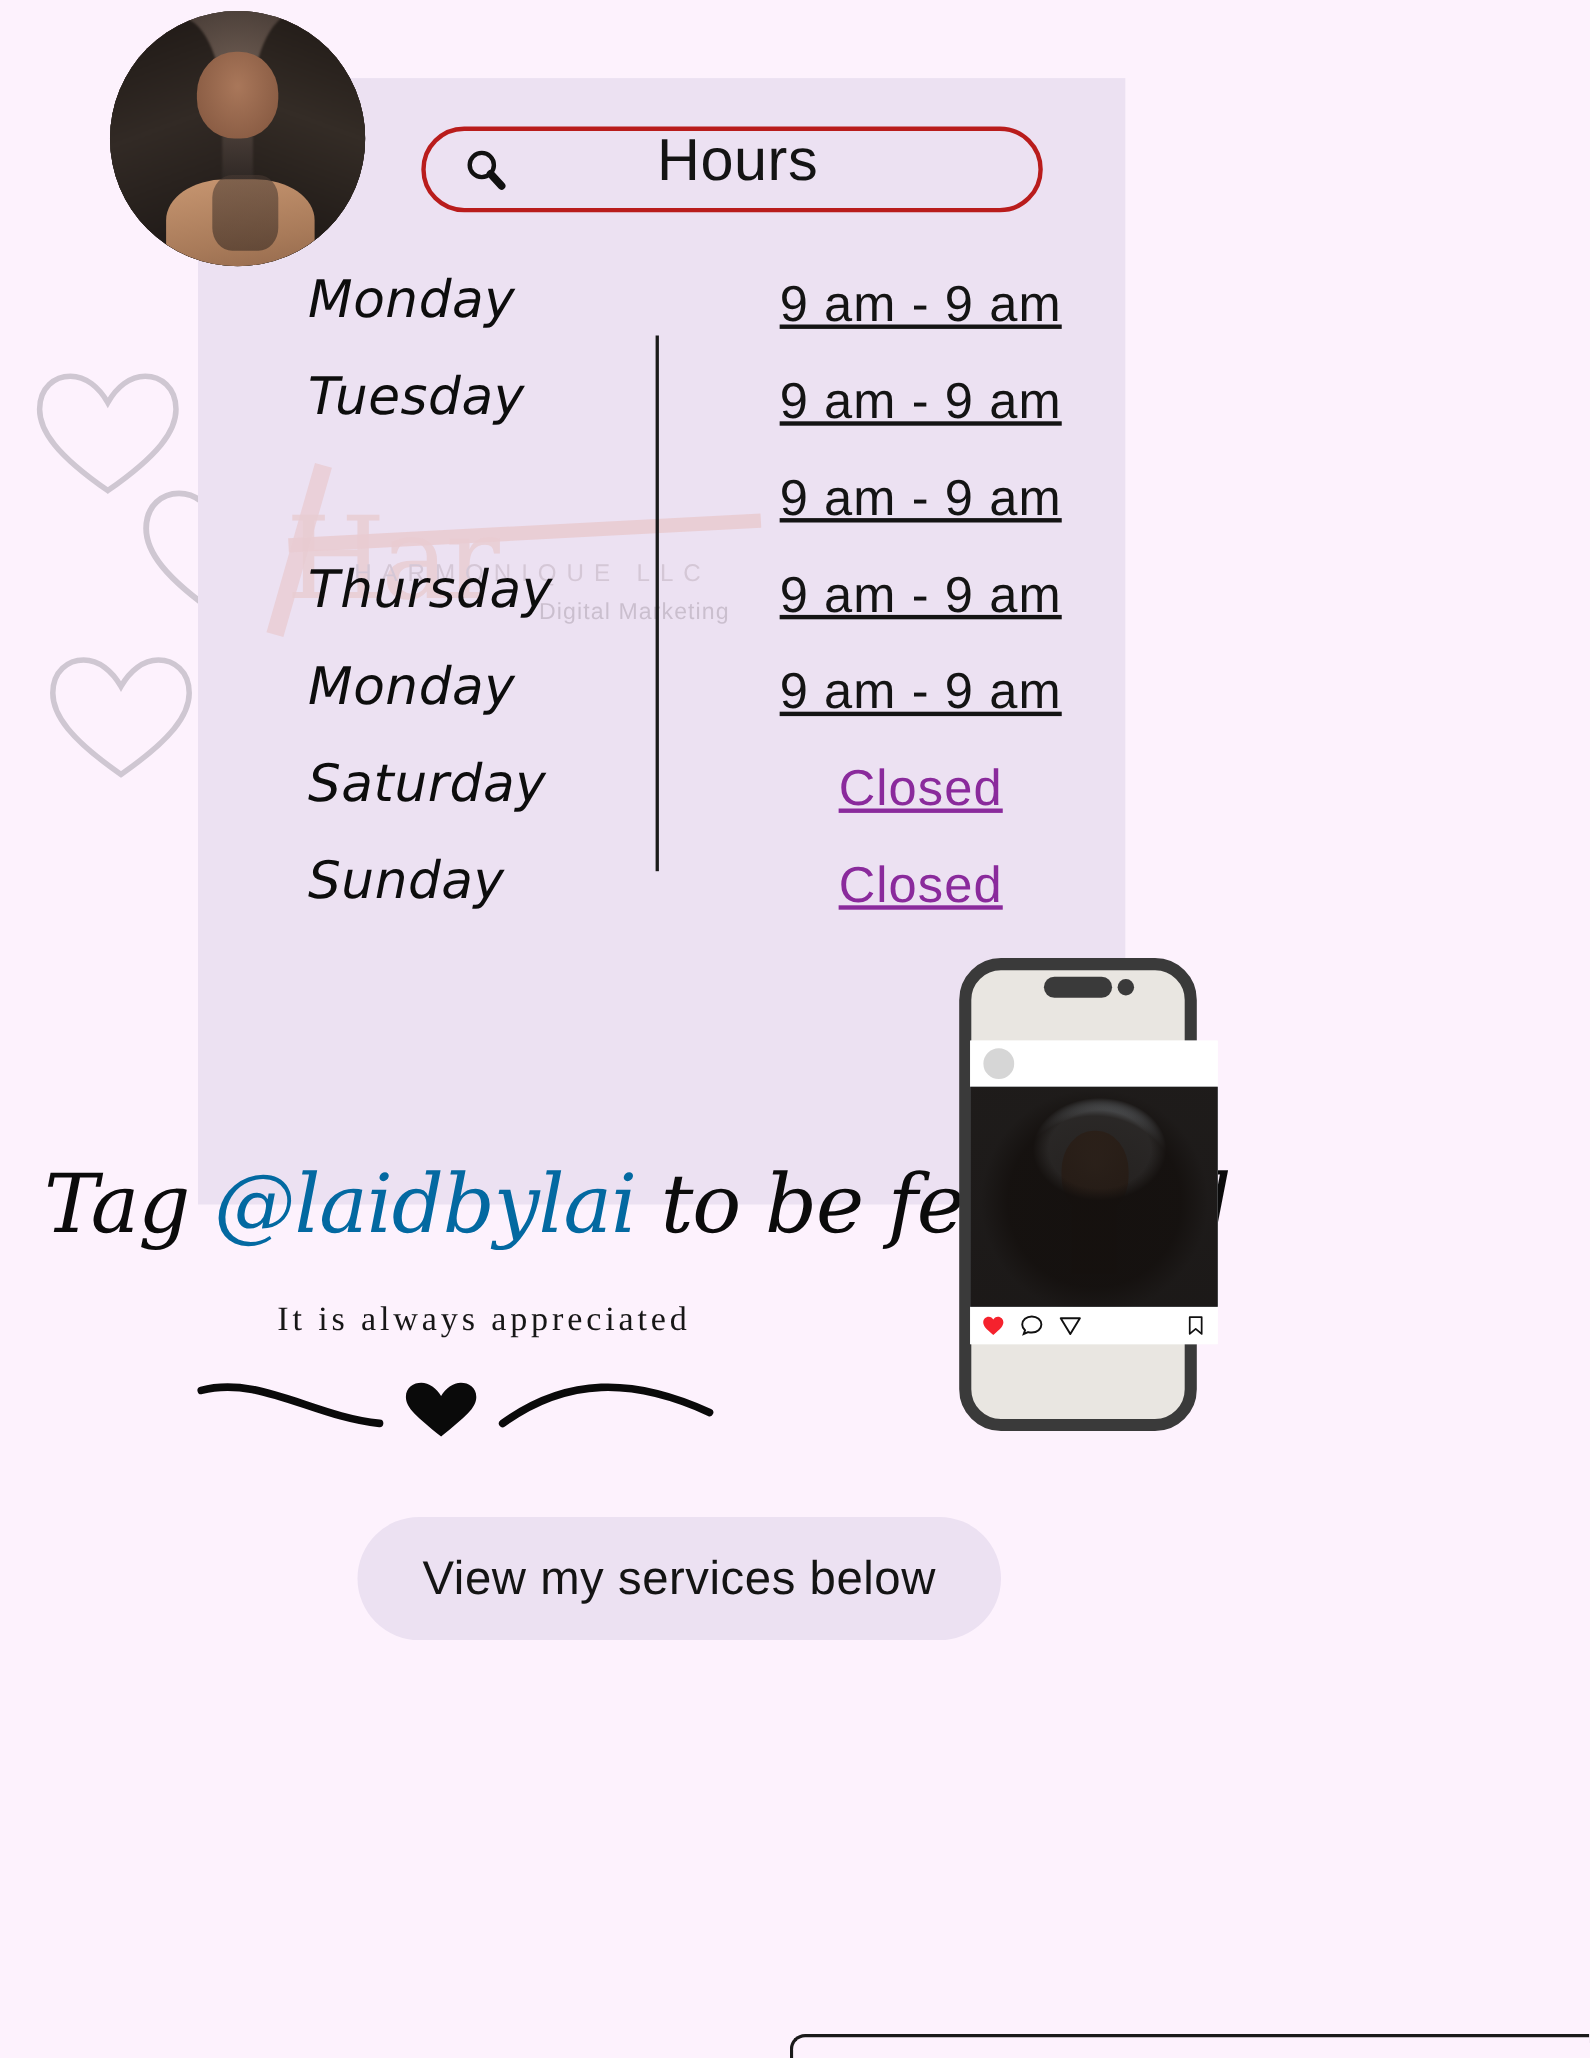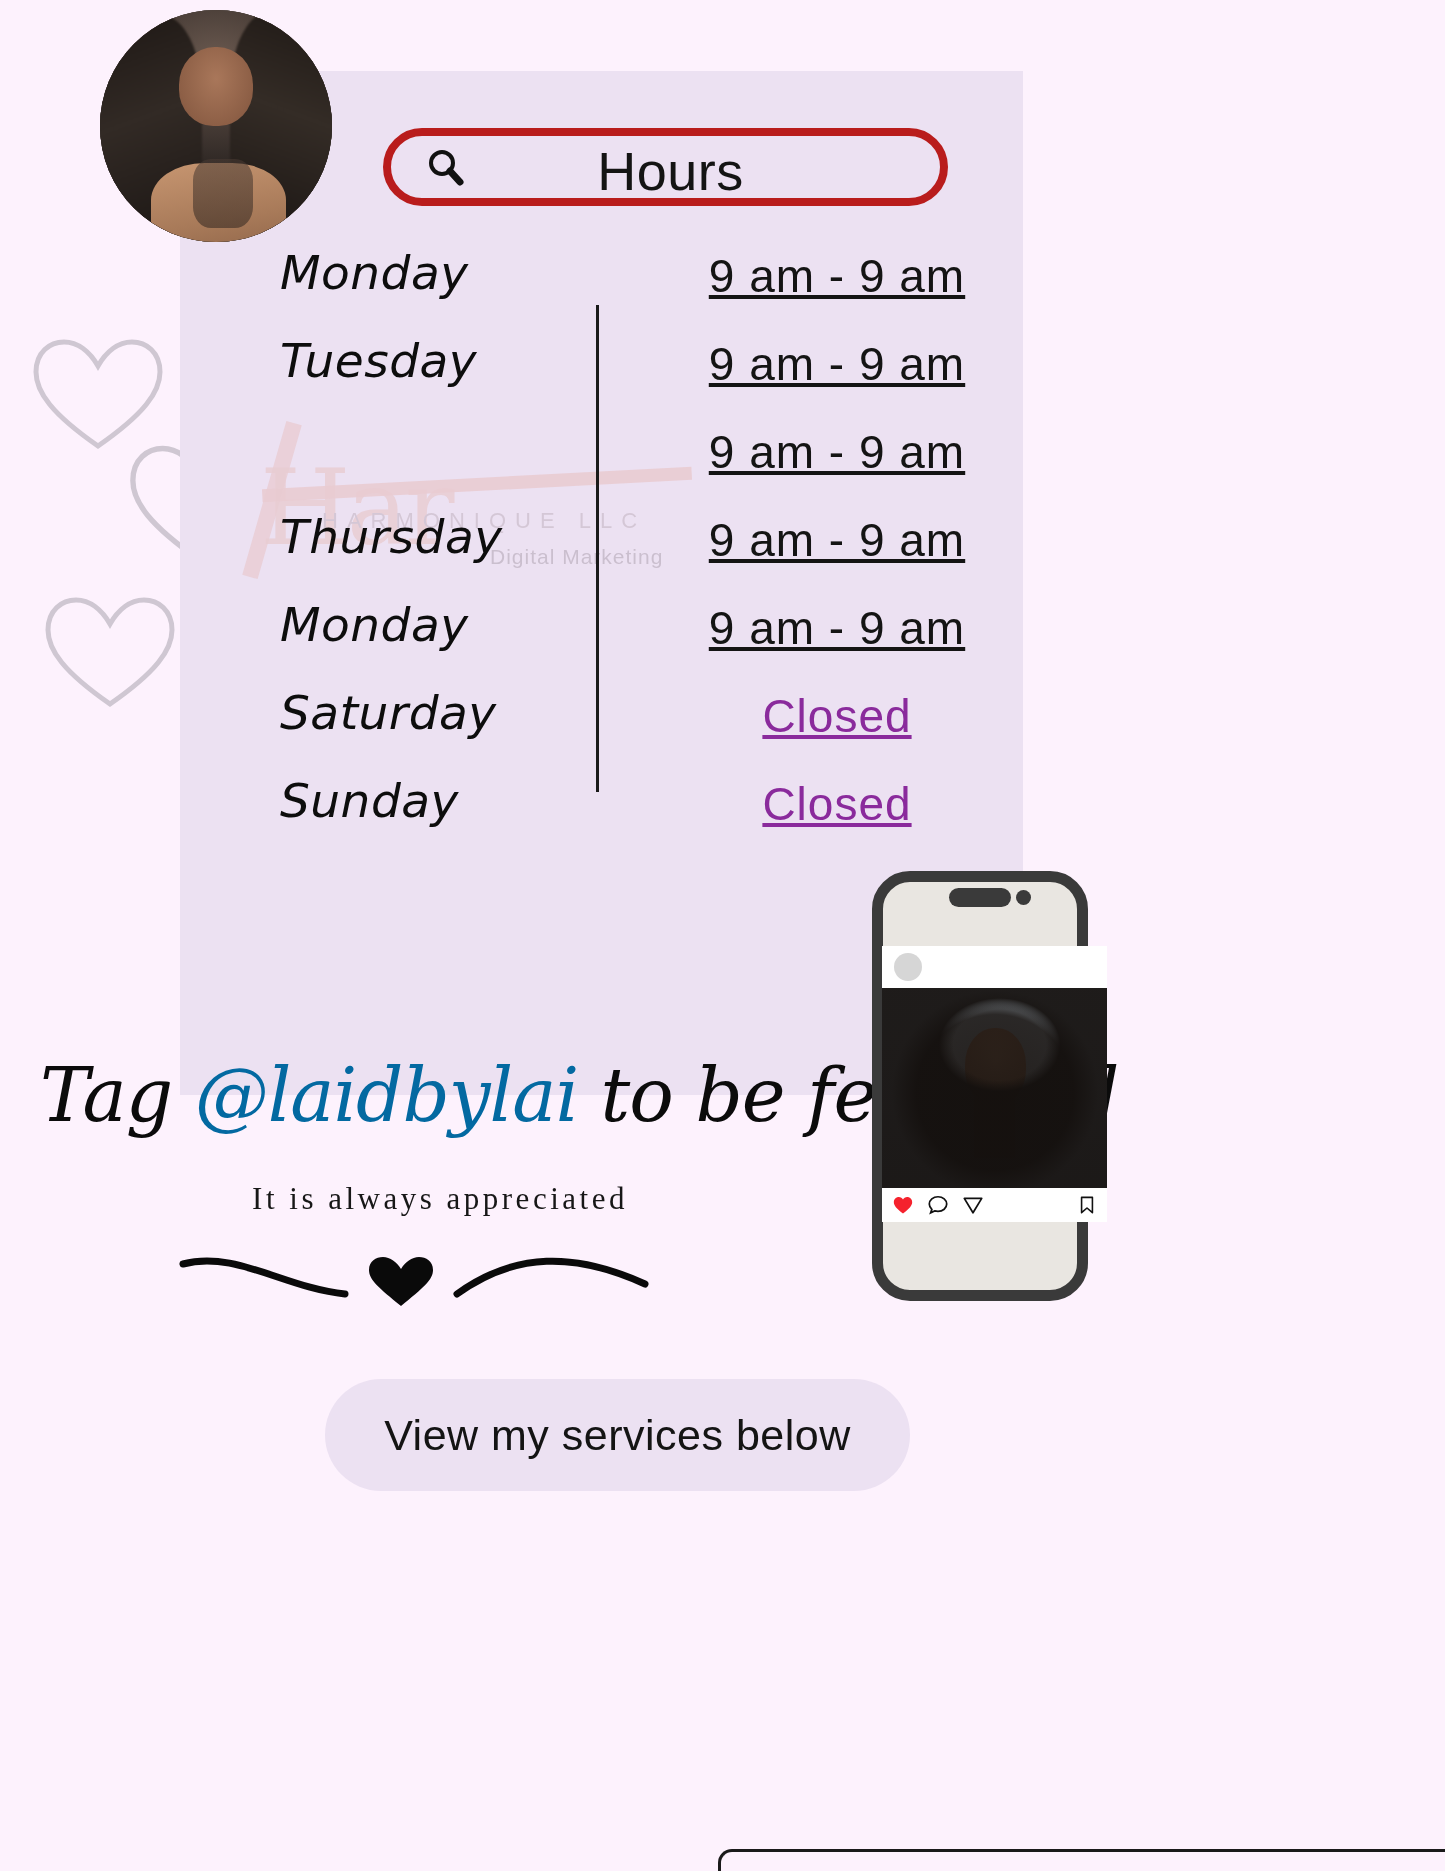--- a/index.html
+++ b/index.html
@@ -86,28 +86,28 @@
     width: 26%; height: 30%;
     background: linear-gradient(180deg, #4a3b33 0%, #30251f 100%);
     border-radius: 30%;
     opacity: .55;
   }
 
   
   #search-pill {
     position: absolute;
     left: 383px;
-    top: 128px;
+    top: 115px;
     width: 565px;
     height: 78px;
-    border: 8px solid #b91c1c;
+    border: 4px solid #b91c1c;
     border-radius: 39px;
     box-sizing: border-box;
     display: flex;
-    align-items: flex-end;
+    align-items: flex-start;
   }
   #search-pill .mag {
     position: absolute;
     left: 32px;
     top: 50%;
     transform: translateY(-50%);
   }
   #search-title {
     width: 100%;
     text-align: center;

